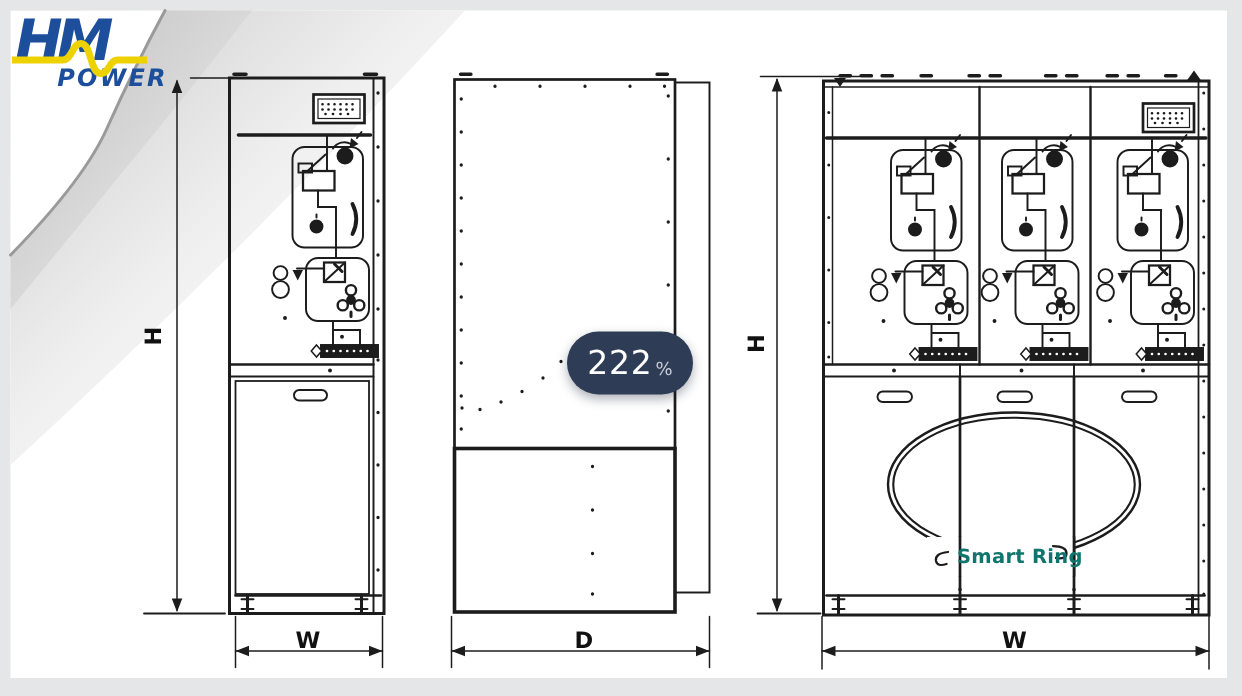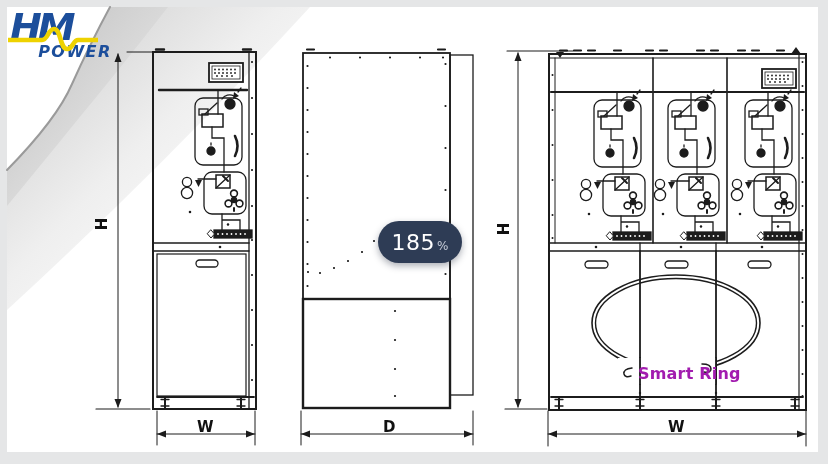--- a/index.html
+++ b/index.html
@@ -14,21 +14,21 @@
 
   
   .logo{position:absolute;left:10px;top:8px;width:130px;color:#1c4e9b;z-index:3;}
   .logo-hm{font-style:italic;font-weight:bold;font-size:38px;line-height:38px;letter-spacing:-4px;}
   .logo-wave{position:absolute;left:-4px;top:17px;pointer-events:none;}
   .logo-power{font-style:italic;font-weight:bold;font-size:16px;letter-spacing:1.5px;margin-top:-4px;text-align:center;}
 
   
   .dim-label{position:absolute;font-weight:bold;font-size:15px;color:#111;z-index:2;}
   .dim-label.vert{transform:rotate(-90deg);}
-  .smart-ring{position:absolute;left:638px;top:364px;font-weight:bold;font-size:16px;color:#a21caf;z-index:2;letter-spacing:.2px;}
+  .smart-ring{position:absolute;left:638px;top:364px;font-weight:bold;font-size:13px;color:#0f766e;z-index:2;letter-spacing:.2px;}
 
   
   .zoom-badge{
     position:absolute;left:378px;top:221px;width:84px;height:42px;
     background:#2e3c55;border-radius:21px;z-index:4;
     display:flex;align-items:center;justify-content:center;
     box-shadow:0 3px 7px rgba(20,30,50,.35);
     color:#ffffff;cursor:pointer;
   }
   .zoom-badge .val{font-size:22px;letter-spacing:.5px;}
@@ -208,16 +208,16 @@
 
   <div class="dim-label vert" style="left:96px;top:215px;">H</div>
   <div class="dim-label" style="left:197px;top:418px;">W</div>
   <div class="dim-label" style="left:383px;top:418px;">D</div>
   <div class="dim-label vert" style="left:498px;top:220px;">H</div>
   <div class="dim-label" style="left:668px;top:418px;">W</div>
 
   <div class="smart-ring">Smart Ring</div>
 
   <div class="zoom-badge">
-    <span class="val">185</span>
+    <span class="val">222</span>
     <span class="pct">%</span>
   </div>
 </div>
 
 </body></html>

